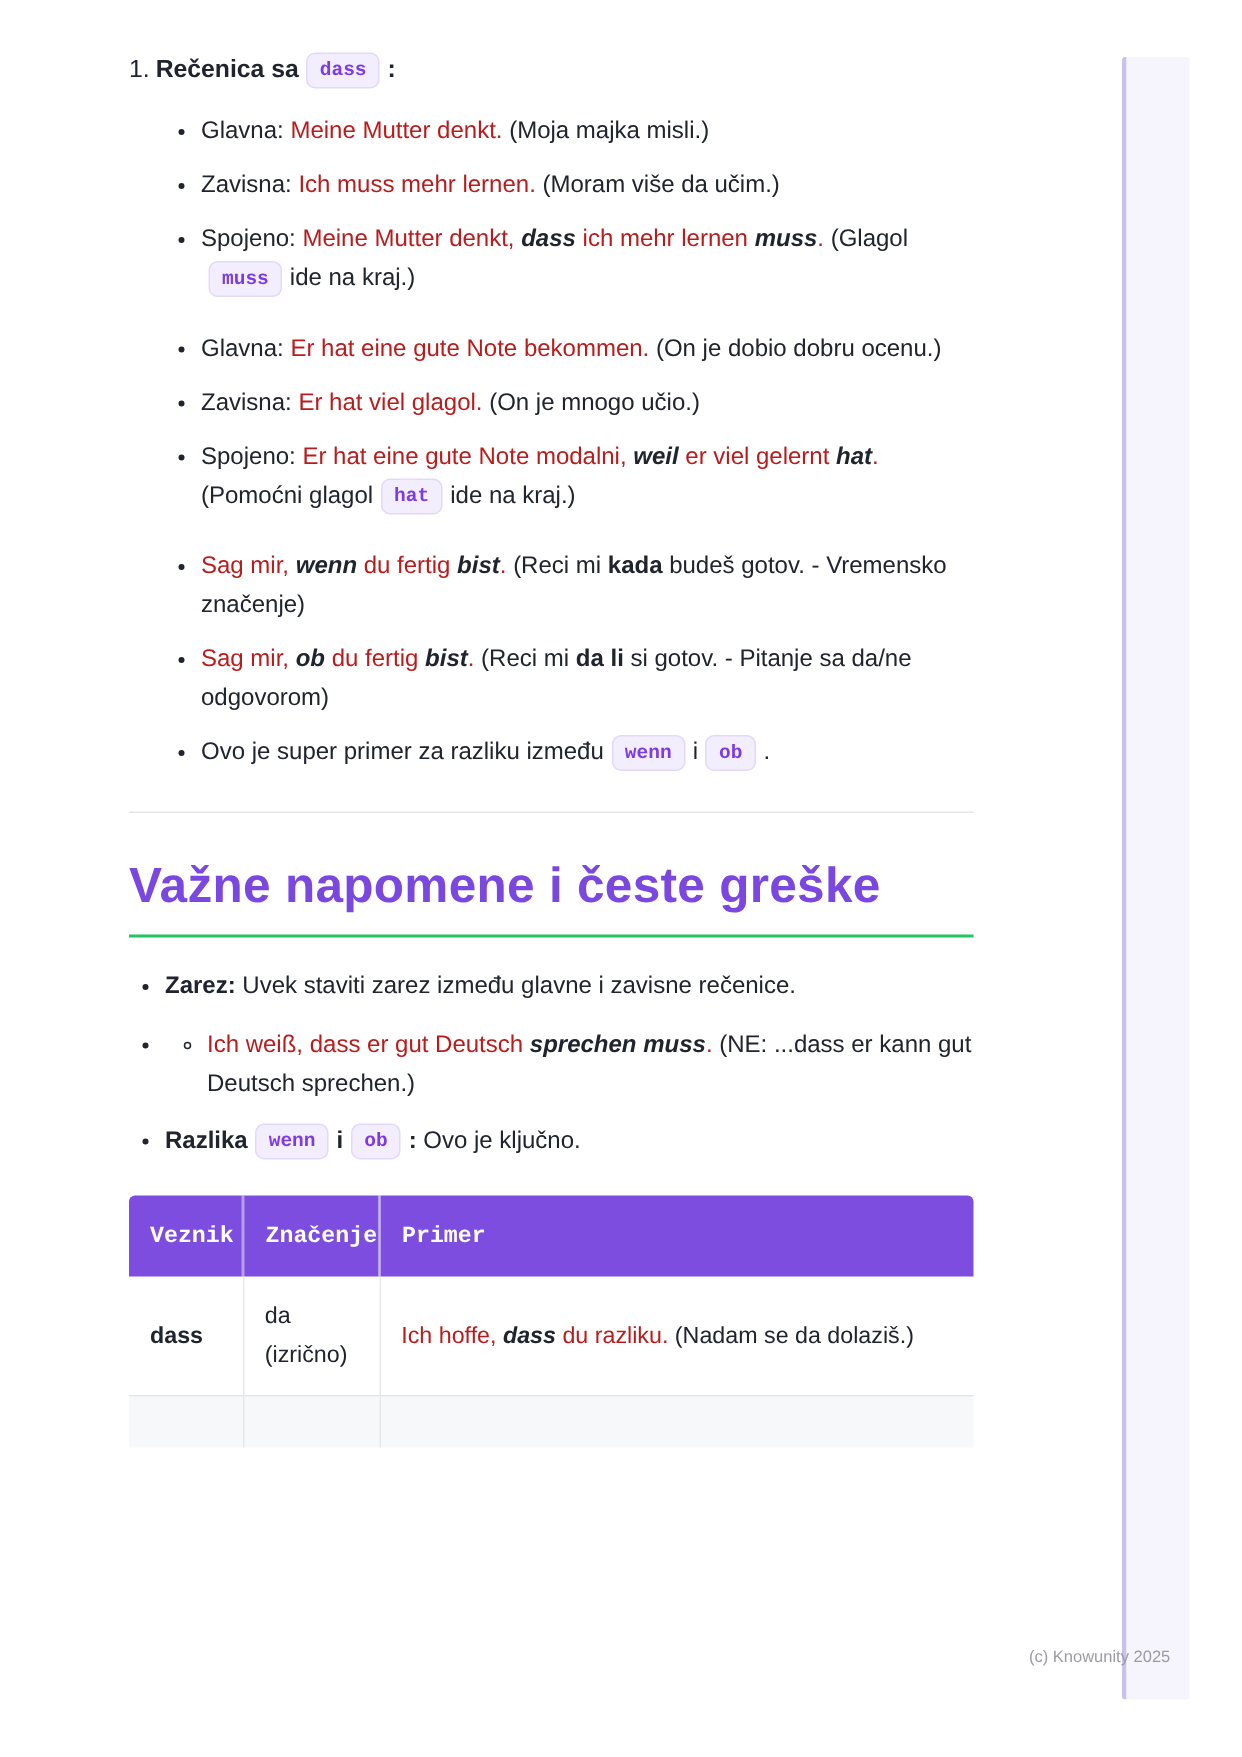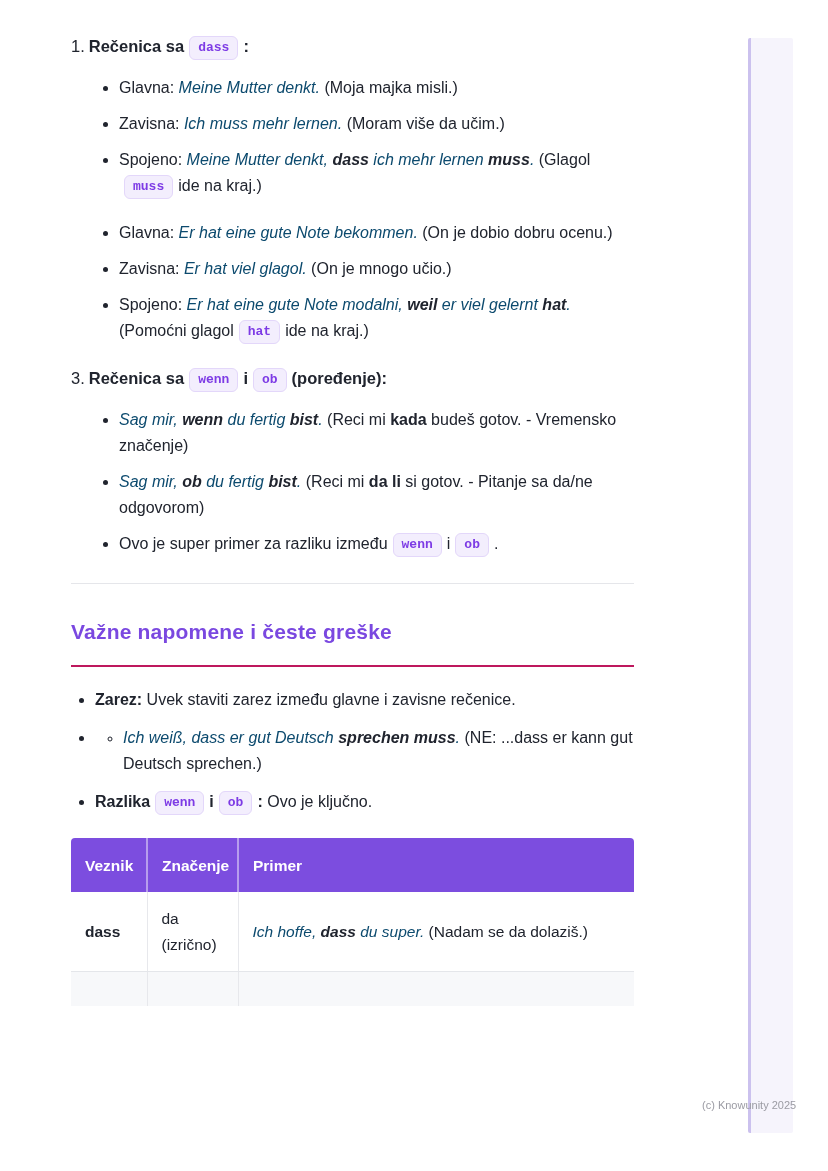--- a/index.html
+++ b/index.html
@@ -8,56 +8,56 @@
     width: 828px; height: 1171px;
     background: #ffffff;
     font-family: "Liberation Sans", sans-serif;
     color: #20242e;
     font-size: 16px;
     line-height: 26px;
     position: relative;
     overflow: hidden;
   }
   .page { position: absolute; inset: 0; background: #fff; overflow: hidden; }
-  .content { position: absolute; left: 71px; top: 33px; width: 563px; }
+  .content { position: absolute; left: 86px; top: 33px; width: 563px; }
 
   
   ol.main { list-style: none; margin: 0; padding: 0; }
   ol.main > li { margin-bottom: 21px; }
   .li-head { font-weight: 700; font-size: 16.5px; line-height: 27px; margin-bottom: 15px; }
   .num { display: inline-block; margin-right: 4px; font-weight: 400; }
   ul.disc { list-style: disc; margin: 0; padding-left: 48px; }
   ul.disc > li { margin-bottom: 10px; }
   ul.disc > li::marker { color: #20242e; font-size: 15px; }
 
   
   .seg-b { font-weight: 700; }
-  .seg-i { font-style: italic; color: #0c4a6e; }
+  .seg-i { color: #b91c1c; }
   .seg-bi { font-style: italic; font-weight: 700; color: #20242e; }
   code.badge {
     display: inline-block;
     font-family: "Liberation Mono", "DejaVu Sans Mono", monospace;
     font-size: 13px; font-weight: 600; font-style: normal;
     line-height: 17px;
     color: #7d3be5;
     background: #f3eefd;
     border: 1px solid #e3d7fa;
     border-radius: 6px;
     padding: 2px 8px 3px;
     margin: 0 5px;
     vertical-align: 1px;
   }
   li > code.badge:first-child { margin-left: 0; }
 
   .top-hr { border: none; border-top: 1px solid #e5e6ea; margin: 26px 0 0; }
   h1.notes-title {
     color: #7a48e0;
-    font-size: 21px; line-height: 37px; font-weight: 700;
+    font-size: 33px; line-height: 37px; font-weight: 700;
     margin: 29px 0 0; padding-bottom: 15px;
-    border-bottom: 2px solid #be185d;
+    border-bottom: 2px solid #22c55e;
     letter-spacing: 0.2px;
   }
 
   ul.notes { list-style: disc; margin: 20px 0 0; padding-left: 24px; }
   ul.notes > li { margin-bottom: 12px; }
   ul.notes > li::marker { color: #20242e; font-size: 15px; }
   ul.circle { list-style: circle; margin: 3px 0 0; padding-left: 28px; }
   ul.circle > li { margin-bottom: 6px; }
   ul.circle > li::marker { color: #20242e; font-size: 14px; }
   ul.badge-rows > li { margin-bottom: 10px; }
@@ -68,20 +68,21 @@
     border-collapse: collapse; table-layout: fixed;
     font-size: 15.5px;
   }
   .veznik-table th {
     background: #7c4ddf; color: #ffffff;
     font-weight: 700; text-align: left;
     padding: 17px 14px 16px;
     line-height: 21px;
     border-right: 2px solid rgba(255,255,255,0.45);
     white-space: nowrap;
+    font-family: Liberation Mono, monospace;
   }
   .veznik-table th:first-child { border-top-left-radius: 4px; }
   .veznik-table th:last-child { border-right: none; border-top-right-radius: 4px; }
   .veznik-table td {
     padding: 14px 14px 13px;
     line-height: 26px;
     vertical-align: middle;
     border-right: 1px solid #e7e8ec;
     border-bottom: 1px solid #e4e6ea;
   }
@@ -92,21 +93,21 @@
 
   
   .side-strip {
     position: absolute; left: 748px; top: 38px;
     width: 45px; height: 1095px;
     background: #f6f4fc;
     border-left: 3px solid #cbc1ee;
     border-radius: 2px;
   }
   .watermark {
-    position: absolute; left: 702px; top: 1098px;
+    position: absolute; left: 686px; top: 1098px;
     font-size: 11px; line-height: 14px;
     color: #9b9ba3; z-index: 2;
     white-space: nowrap;
   }
 </style>
 </head>
 <body>
 
 <div class="page">
   <div class="content">
@@ -121,21 +122,20 @@
         </ul>
       </li>
       <li>
         <ul class="disc">
           <li class="rich"><span>Glavna: </span><span class="seg-i">Er hat eine gute Note bekommen.</span><span> (On je dobio dobru ocenu.)</span></li>
           <li class="rich"><span>Zavisna: </span><span class="seg-i">Er hat viel glagol.</span><span> (On je mnogo učio.)</span></li>
           <li class="rich"><span>Spojeno: </span><span class="seg-i">Er hat eine gute Note modalni, </span><span class="seg-bi">weil</span><span class="seg-i"> er viel gelernt </span><span class="seg-bi">hat</span><span class="seg-i">.</span><span> (Pomoćni glagol</span><code class="badge">hat</code><span>ide na kraj.)</span></li>
         </ul>
       </li>
       <li>
-        <div class="li-head"><span class="num">3.</span><span class="rich"><span class="seg-b">Rečenica sa</span><code class="badge">wenn</code><span class="seg-b">i</span><code class="badge">ob</code><span class="seg-b">(poređenje):</span></span></div>
         <ul class="disc">
           <li class="rich"><span class="seg-i">Sag mir, </span><span class="seg-bi">wenn</span><span class="seg-i"> du fertig </span><span class="seg-bi">bist</span><span class="seg-i">.</span><span> (Reci mi </span><span class="seg-b">kada</span><span> budeš gotov. - Vremensko značenje)</span></li>
           <li class="rich"><span class="seg-i">Sag mir, </span><span class="seg-bi">ob</span><span class="seg-i"> du fertig </span><span class="seg-bi">bist</span><span class="seg-i">.</span><span> (Reci mi </span><span class="seg-b">da li</span><span> si gotov. - Pitanje sa da/ne odgovorom)</span></li>
           <li class="rich"><span>Ovo je super primer za razliku između</span><code class="badge">wenn</code><span>i</span><code class="badge">ob</code><span>.</span></li>
         </ul>
       </li>
     </ol>
 
     <hr class="top-hr">
 
@@ -163,21 +163,21 @@
         <tr>
           <th>Veznik</th>
           <th>Značenje</th>
           <th>Primer</th>
         </tr>
       </thead>
       <tbody>
         <tr>
           <td class="rich"><span class="seg-b">dass</span></td>
           <td class="rich"><span>da (izrično)</span></td>
-          <td class="rich"><span class="seg-i">Ich hoffe, </span><span class="seg-bi">dass</span><span class="seg-i"> du super.</span><span> (Nadam se da dolaziš.)</span></td>
+          <td class="rich"><span class="seg-i">Ich hoffe, </span><span class="seg-bi">dass</span><span class="seg-i"> du razliku.</span><span> (Nadam se da dolaziš.)</span></td>
         </tr>
         <tr class="cut-row">
           <td></td>
           <td></td>
           <td></td>
         </tr>
       </tbody>
     </table>
 
   </div>

